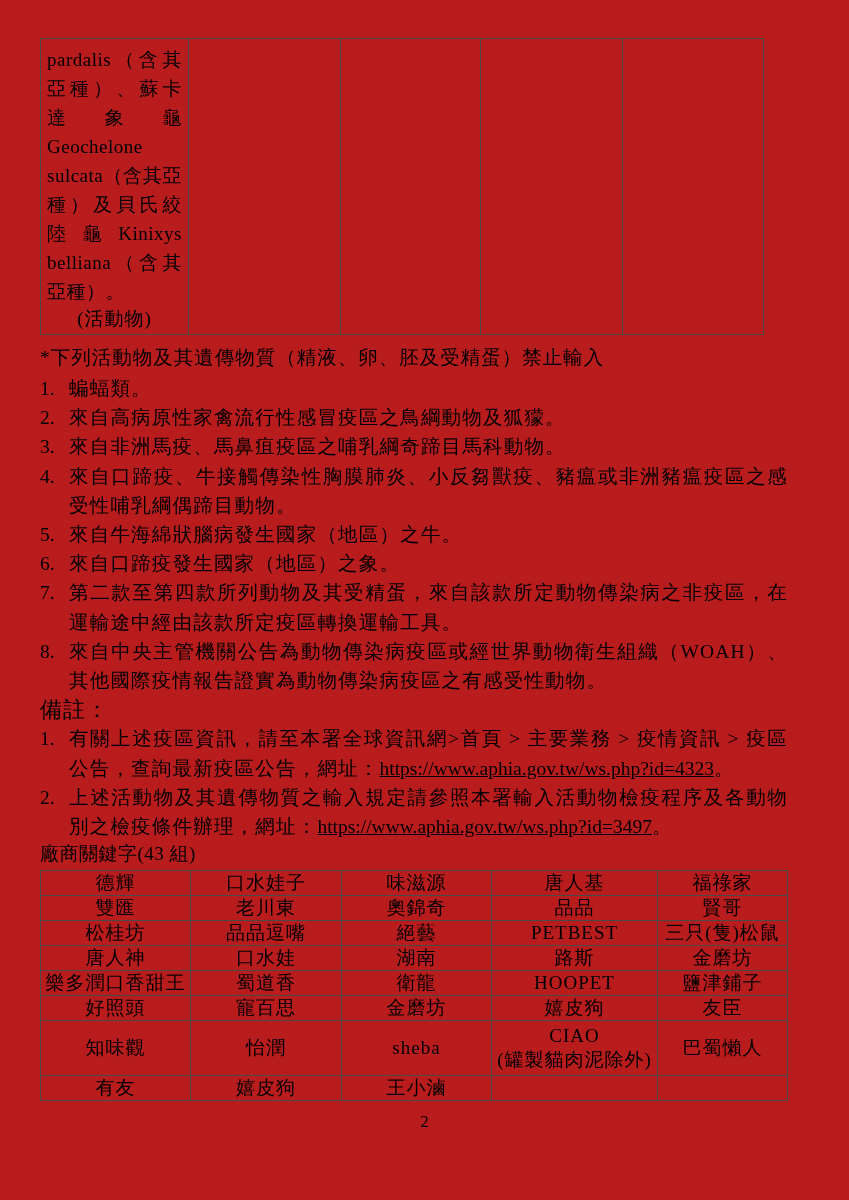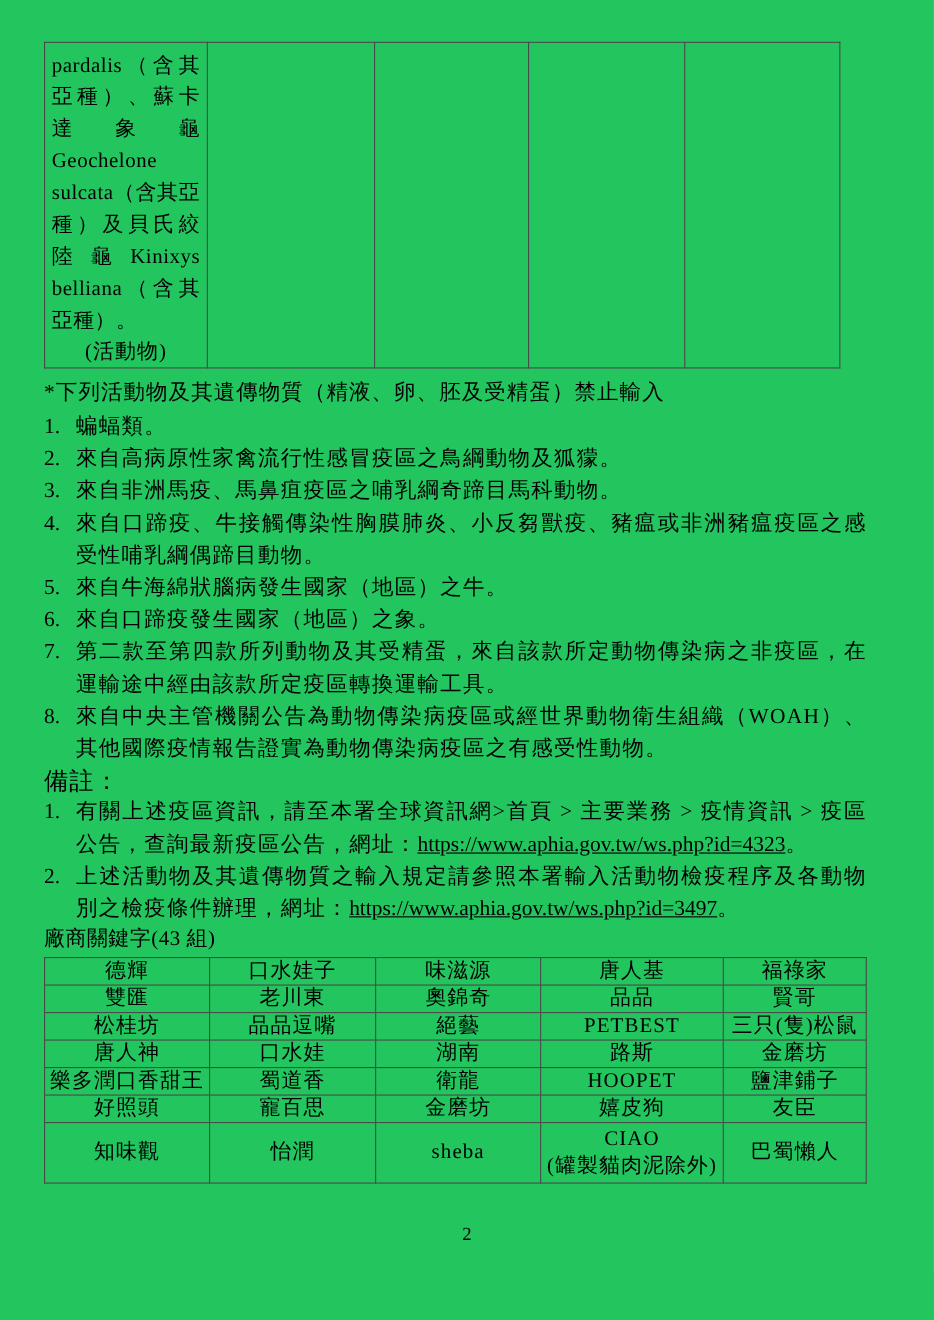--- a/index.html
+++ b/index.html
@@ -1,20 +1,20 @@
 <!DOCTYPE html>
 <html lang="zh-Hant"><head>
 <meta charset="utf-8">
 <style>
   html,body{margin:0;padding:0;background:#e8e8e8;}
   .page{
     position:relative;
     width:849px;height:1200px;
     margin:0 auto;
-    background:#22c55e;
+    background:#b91c1c;
     color:#000;
     font-family:"Liberation Serif","DejaVu Serif",serif;
     overflow:hidden;
   }
   .content{position:absolute;left:40px;top:38px;width:748px;}
 
   
   table{border-collapse:collapse;table-layout:fixed;}
   .top-table{width:724px;}
   .top-table td{
@@ -191,19 +191,26 @@
         <td>友臣</td>
       </tr>
       <tr class="tall">
         <td>知味觀</td>
         <td>怡潤</td>
         <td>sheba</td>
         <td>CIAO
 (罐製貓肉泥除外)</td>
         <td>巴蜀懶人</td>
       </tr>
+      <tr>
+        <td>有友</td>
+        <td>嬉皮狗</td>
+        <td>王小滷</td>
+        <td></td>
+        <td></td>
+      </tr>
     </tbody>
       </table>
 
   </div>
 
   <div class="page-num">2</div>
 </div>
 
 </body></html>

